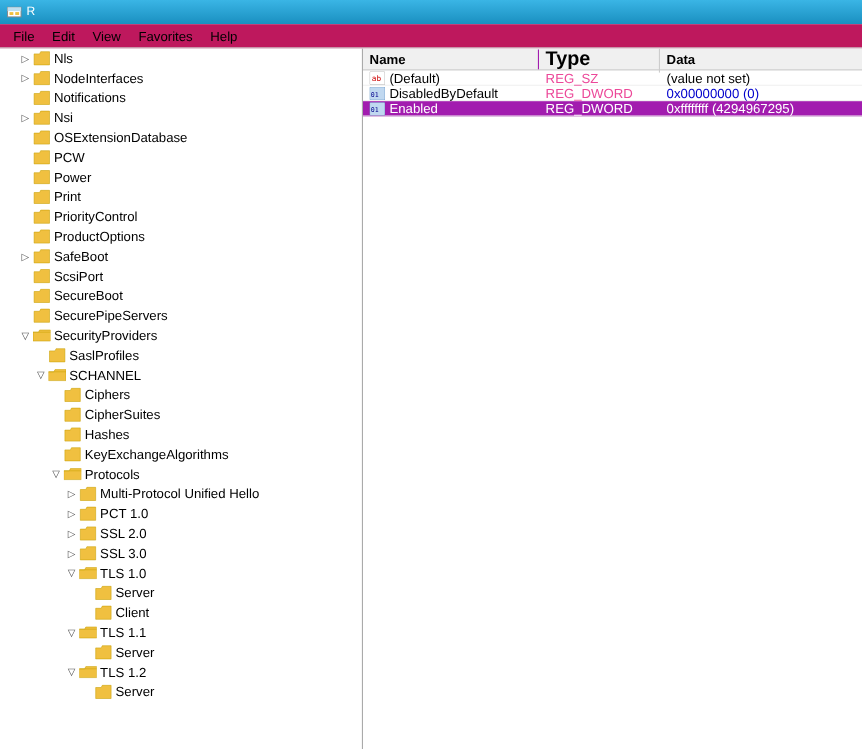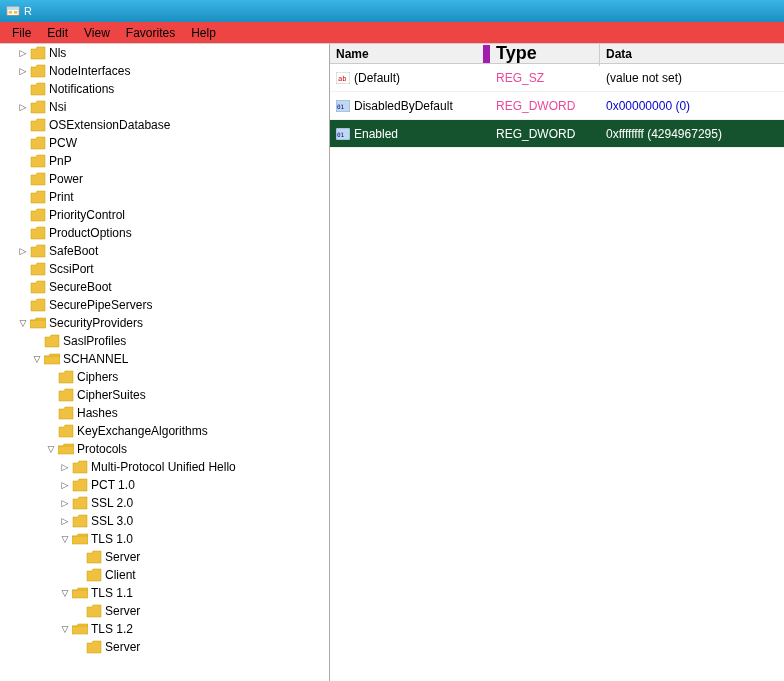--- a/index.html
+++ b/index.html
@@ -25,21 +25,21 @@
       font-size: 11px;
     }
     .title-bar-icon {
       width: 14px;
       height: 14px;
       margin-right: 4px;
     }
 
     
     .menu-bar {
-      background: #ef4444;
+      background: #be185d;
       height: 22px;
       display: flex;
       align-items: center;
       padding: 0 4px;
       border-bottom: 1px solid #ccc;
     }
     .menu-item {
       padding: 2px 8px;
       cursor: pointer;
       font-size: 12px;
@@ -138,46 +138,46 @@
       border-bottom: 1px solid #ccc;
       height: 20px;
       align-items: center;
     }
     .reg-col-name {
       width: 160px;
       min-width: 160px;
       padding: 2px 6px;
       font-weight: bold;
       font-size: 12px;
-      border-right: 7px solid #a21caf;
+      border-right: 1px solid #a21caf;
     }
     .reg-col-type {
       width: 110px;
       min-width: 110px;
       padding: 2px 6px;
       font-weight: bold;
       font-size: 18px;
       border-right: 1px solid #ccc;
     }
     .reg-col-data {
       flex: 1;
       padding: 2px 6px;
       font-weight: bold;
       font-size: 12px;
     }
 
     .registry-row {
       display: flex;
       align-items: center;
-      height: 28px;
+      height: 14px;
       border-bottom: 1px solid #f0f0f0;
       cursor: pointer;
     }
     .registry-row.selected {
-      background: #14532d;
+      background: #a21caf;
       color: white;
     }
 
     .reg-name-cell {
       width: 160px;
       min-width: 160px;
       padding: 1px 6px;
       font-size: 12px;
       display: flex;
       align-items: center;
@@ -294,29 +294,20 @@
     <div class="tree-item indent-1">
       <span class="expand-spacer"></span>
       <span class="folder-icon">
         <svg width="16" height="14" viewBox="0 0 16 14">
             <path d="M1,3 L6,3 L7,1 L15,1 L15,13 L1,13 Z" fill="#f0c040" stroke="#c8a000" stroke-width="0.5"></path>
           </svg>
       </span>
       <span class="tree-label">PCW</span>
     </div>
 
-    <div class="tree-item indent-1">
-      <span class="expand-spacer"></span>
-      <span class="folder-icon">
-        <svg width="16" height="14" viewBox="0 0 16 14">
-            <path d="M1,3 L6,3 L7,1 L15,1 L15,13 L1,13 Z" fill="#f0c040" stroke="#c8a000" stroke-width="0.5"></path>
-          </svg>
-      </span>
-      <span class="tree-label">PnP</span>
-    </div>
 
     <div class="tree-item indent-1">
       <span class="expand-spacer"></span>
       <span class="folder-icon">
         <svg width="16" height="14" viewBox="0 0 16 14">
             <path d="M1,3 L6,3 L7,1 L15,1 L15,13 L1,13 Z" fill="#f0c040" stroke="#c8a000" stroke-width="0.5"></path>
           </svg>
       </span>
       <span class="tree-label">Power</span>
     </div>

